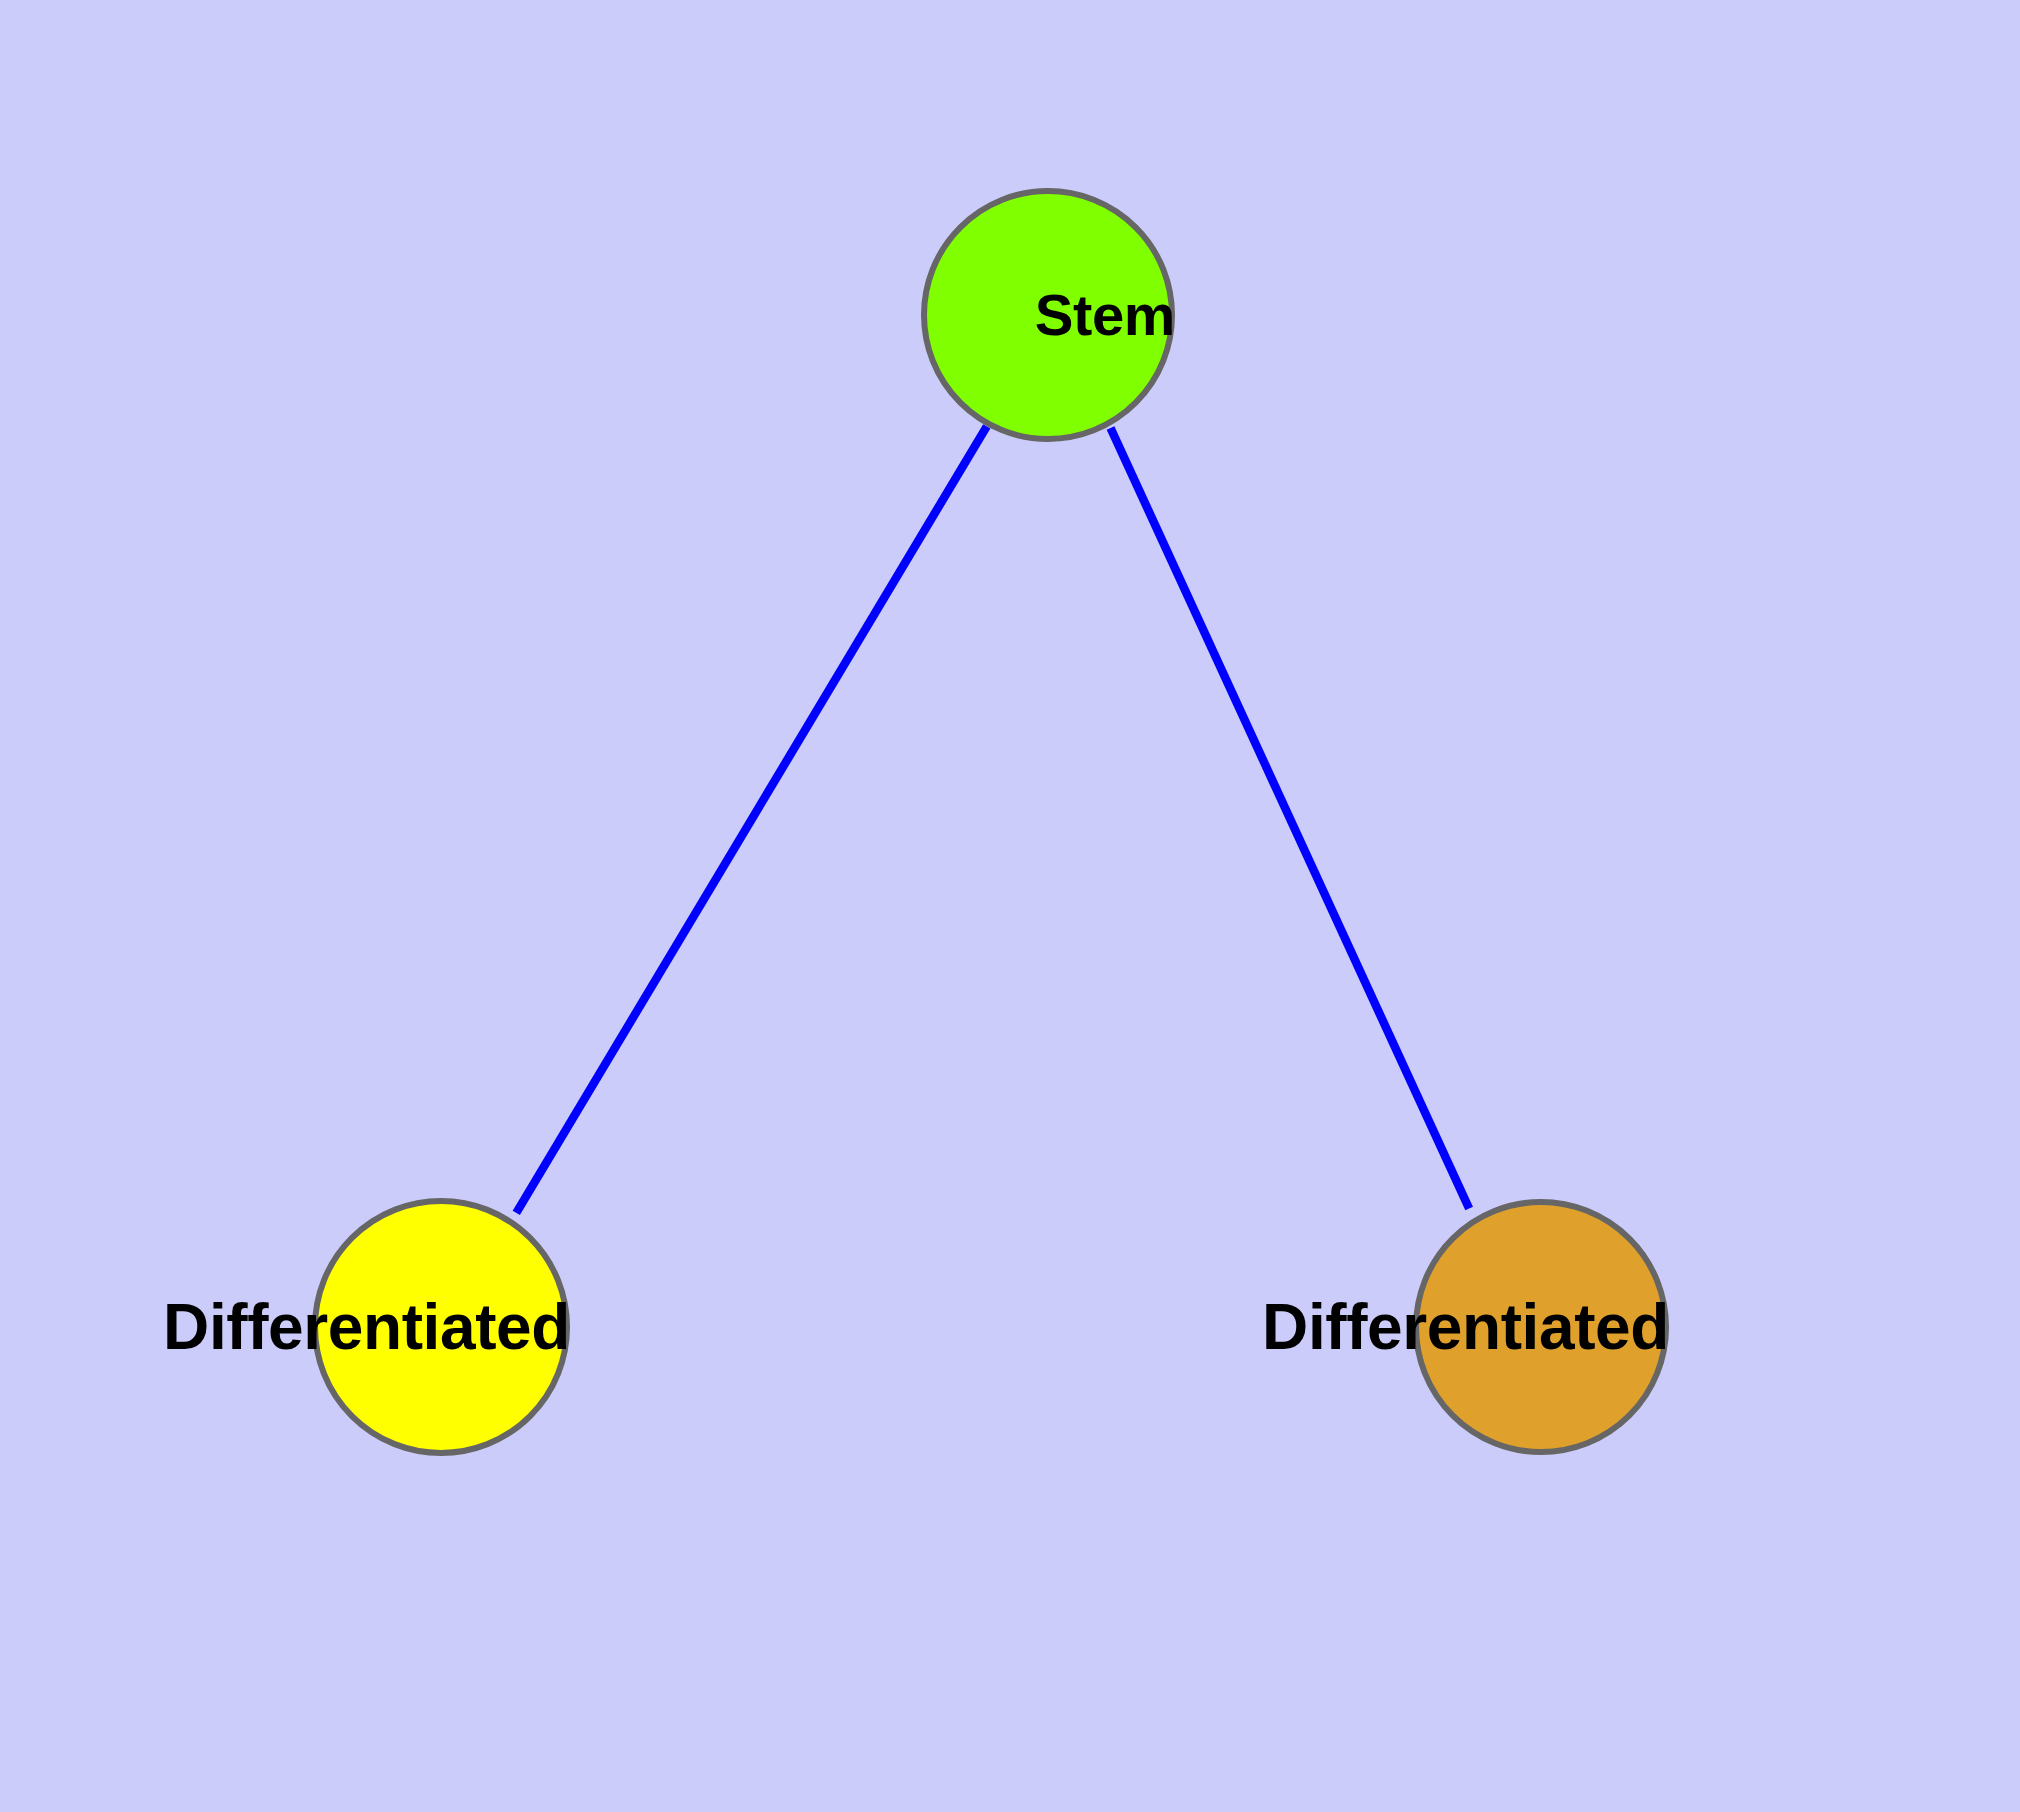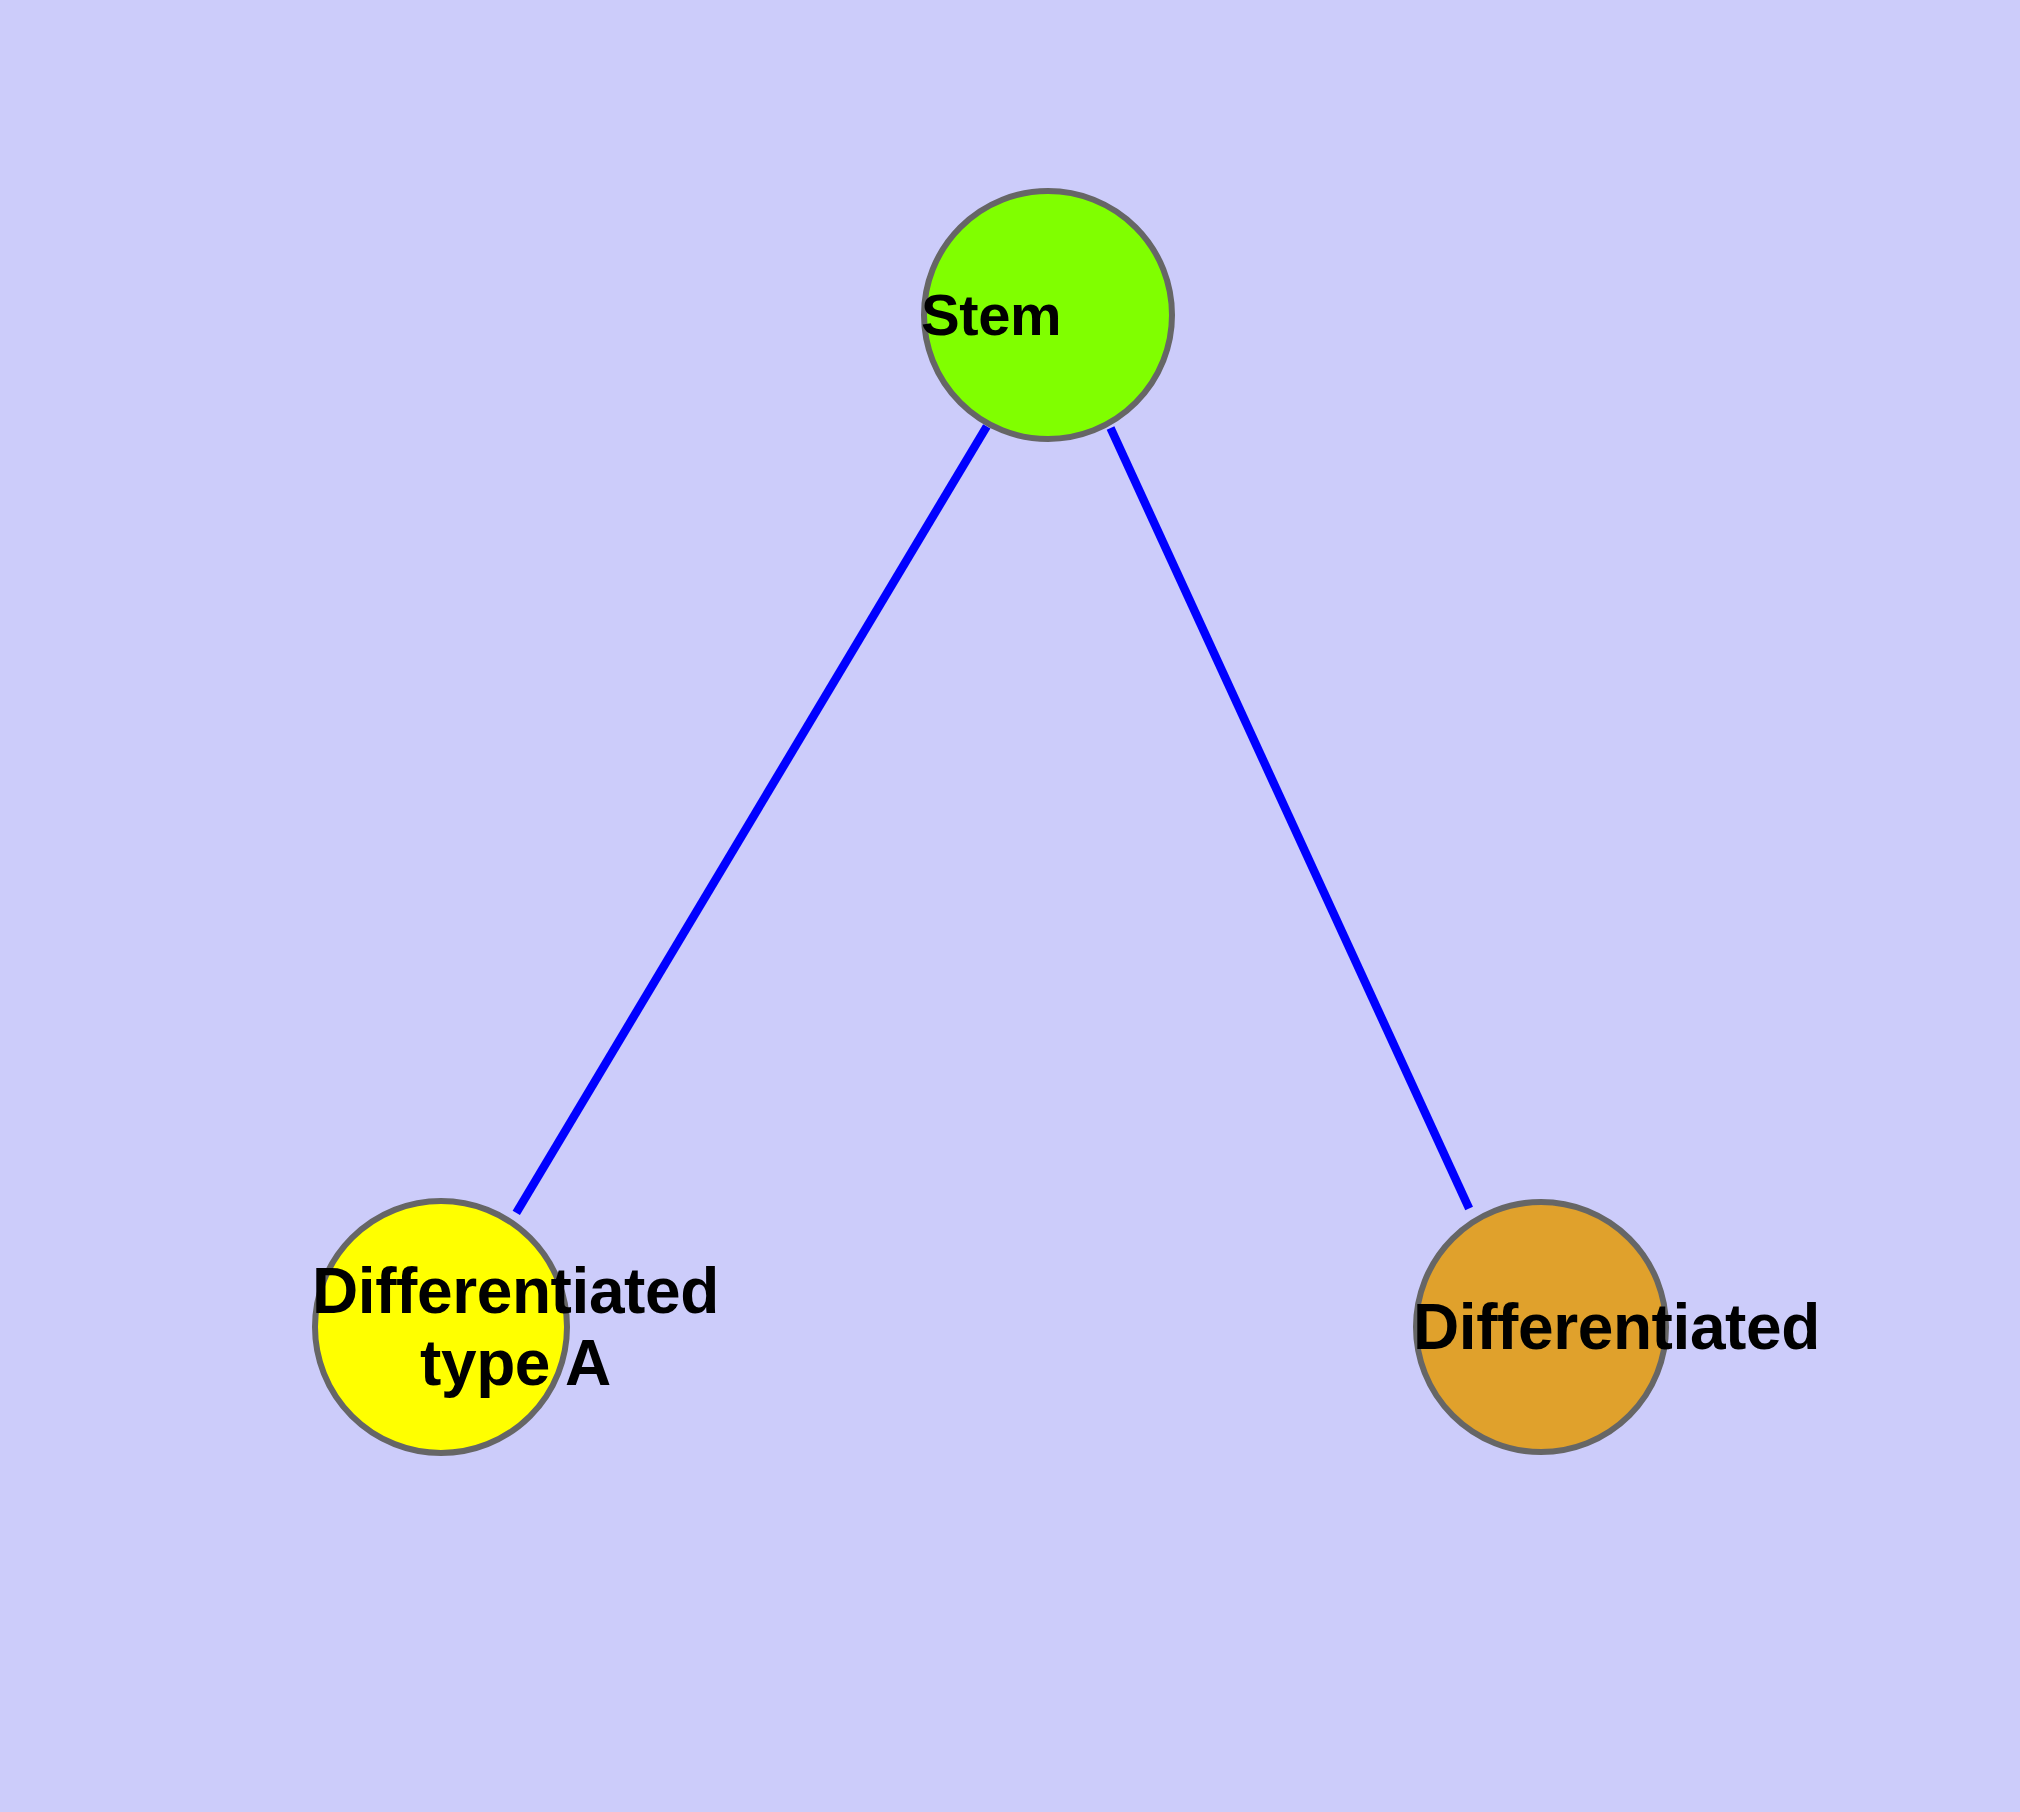--- a/index.html
+++ b/index.html
@@ -27,21 +27,21 @@
     left: 0;
     top: 0;
     width: 2021px;
     height: 1812px;
   }
   .node-group {
     position: absolute;
     transform: translate(-50%, -50%);
     display: flex;
     align-items: center;
-    justify-content: flex-start;
+    justify-content: flex-end;
   }
   .node-circle {
     position: absolute;
     left: 50%;
     top: 50%;
     transform: translate(-50%, -50%);
     border-radius: 50%;
     box-sizing: border-box;
   }
   .node-label {
@@ -73,21 +73,20 @@
     <div class="node-circle" style="width: 254px; height: 254px; background: rgb(128, 255, 0); border: 6px solid rgb(102, 102, 102);"></div>
     <div class="node-label" style="font-size: 58px; color: rgb(0, 0, 0);">
       <div>Stem</div>
     </div>
   </div>
 
   <div class="node-group" id="node-diff_a" style="left: 441px; top: 1327px; width: 258px; height: 258px;">
     <div class="node-circle" style="width: 258px; height: 258px; background: rgb(255, 255, 0); border: 6px solid rgb(102, 102, 102);"></div>
     <div class="node-label" style="font-size: 64px; color: rgb(0, 0, 0);">
       <div>Differentiated</div>
-      <div>type A</div>
     </div>
   </div>
 
   <div class="node-group" id="node-diff_b" style="left: 1541px; top: 1327px; width: 256px; height: 256px;">
     <div class="node-circle" style="width: 256px; height: 256px; background: rgb(224, 161, 44); border: 6px solid rgb(102, 102, 102);"></div>
     <div class="node-label" style="font-size: 64px; color: rgb(0, 0, 0);">
       <div>Differentiated</div>
     </div>
   </div>
 

